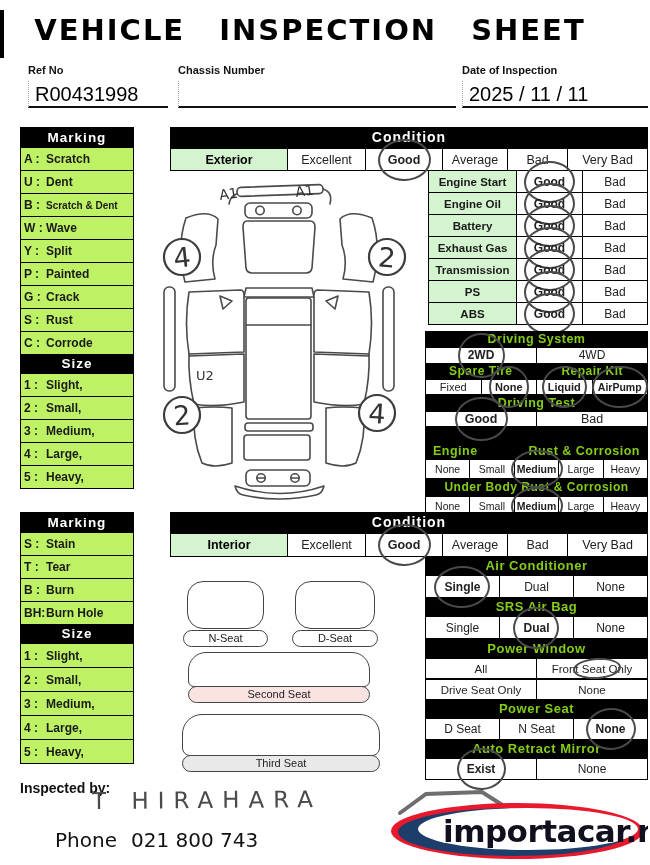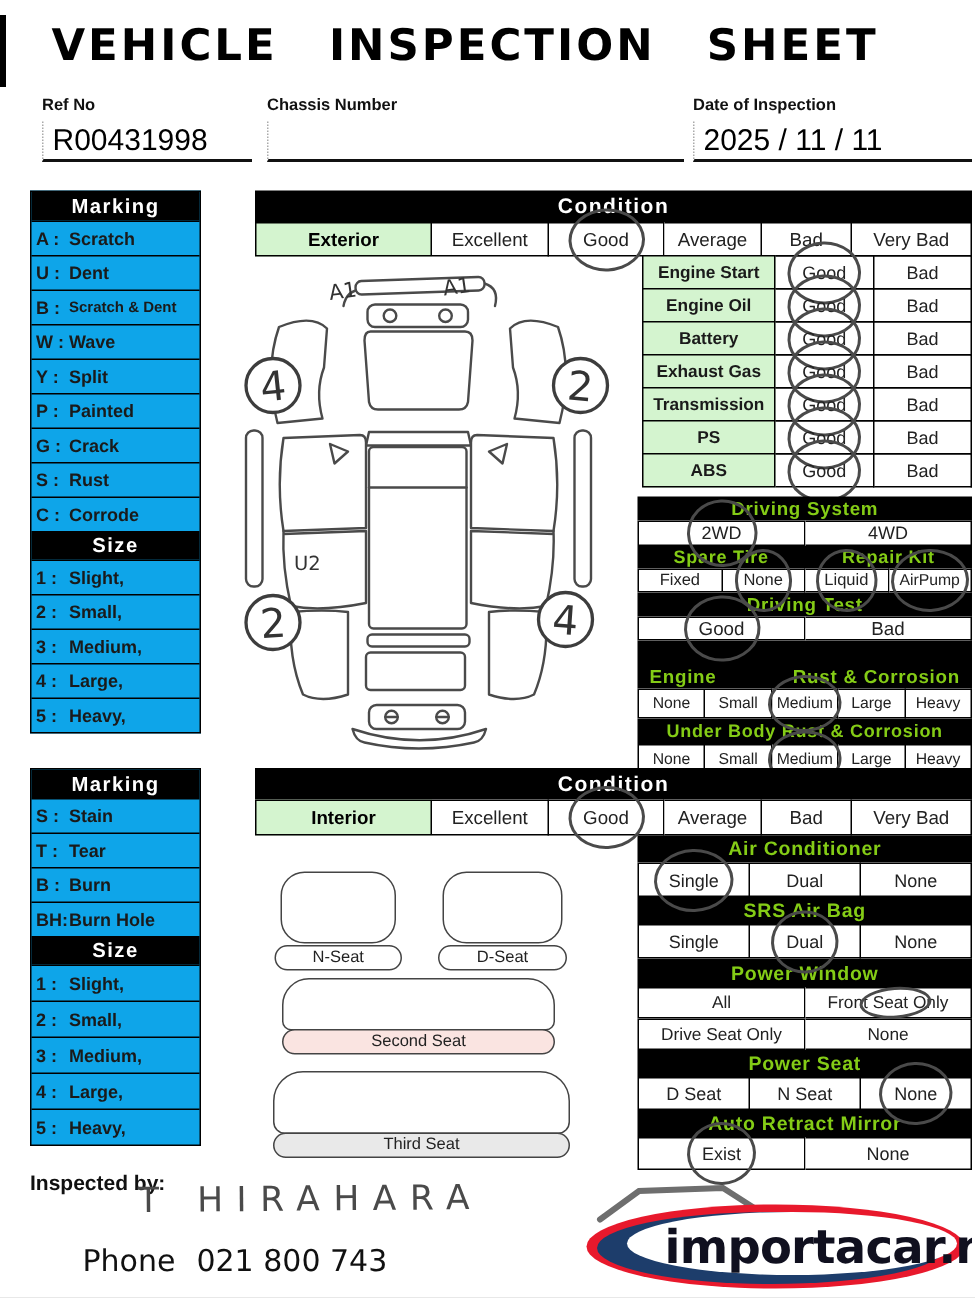--- a/index.html
+++ b/index.html
@@ -10,21 +10,21 @@
 
   .title { position:absolute; top:13px; left:0; width:620px; text-align:center;
            font-family:"DejaVu Sans",sans-serif; font-weight:bold; font-size:29px;
            letter-spacing:2px; word-spacing:22px; color:#000; }
 
   .field-label { position:absolute; font-size:11px; font-weight:bold; color:#111; }
   .field-box { position:absolute; height:27px; border-bottom:2px solid #111; border-left:1px dotted #aaa;
                font-size:20px; color:#000; padding:2px 0 0 6px; white-space:nowrap; }
 
   
-  .mtable { position:absolute; width:114px; border:1px solid #000; background:#0ea5e9; }
+  .mtable { position:absolute; width:114px; border:1px solid #000; background:#bef264; }
   .mt-head { background:#000; color:#fff; font-weight:bold; font-size:13.5px; text-align:center;
              padding:2px 0; letter-spacing:1px; }
   .mt-row { display:flex; align-items:center; height:23px; border-top:1px solid #000;
             font-size:12px; font-weight:bold; padding-left:3px; white-space:nowrap; }
   .mt-row:first-child { border-top:none; }
   .mt-code { width:22px; }
   .mt-label {}
   .mt-label.small { font-size:10px; }
 
   
@@ -57,21 +57,21 @@
   .cell { flex:1; border:1px solid #000; border-left:none; display:flex; align-items:center;
           justify-content:center; color:#222; background:#fff; }
   .cell:first-child { border-left:1px solid #000; }
   .h15{height:15px;line-height:15px;font-size:12px;} .h16{height:16px;line-height:16px;font-size:12.5px;}
   .h17{height:17px;line-height:17px;font-size:12px;} .h18{height:18px;line-height:18px;font-size:13px;}
   .h19{height:19px;line-height:19px;font-size:13px;} .h20{height:20px;font-size:10.5px;}
   .h21{height:21px;font-size:11.5px;} .h22{height:22px;font-size:12px;} .h23{height:23px;font-size:12px;}
   .bar-flex { display:flex; justify-content:space-between; padding:16px 8px; font-size:12.5px; }
 
   
-  .circ { position:relative; display:inline-block; padding:11px 2px; }
+  .circ { position:relative; display:inline-block; padding:11px 2px;font-weight:bold; }
   .circ::after { content:""; position:absolute; top:-3px; bottom:-3px; left:-8px; right:-8px;
                  border:2.5px solid var(--circle); border-radius:50%; transform:rotate(-2deg); }
   .circ.tight::after { left:-4px; right:-4px; top:-2px; bottom:-2px; }
   .part-circle { position:absolute; width:48px; height:21px; border:2.5px solid var(--circle);
                  border-radius:50%; left:36px; top:-1px; transform:rotate(-4deg); }
   .rel { position:relative; }
 
   
   .seats { position:absolute; left:170px; top:556px; width:250px; height:224px; }
   .seat-shape { position:absolute; border:1.6px solid #444; background:#fff; }

